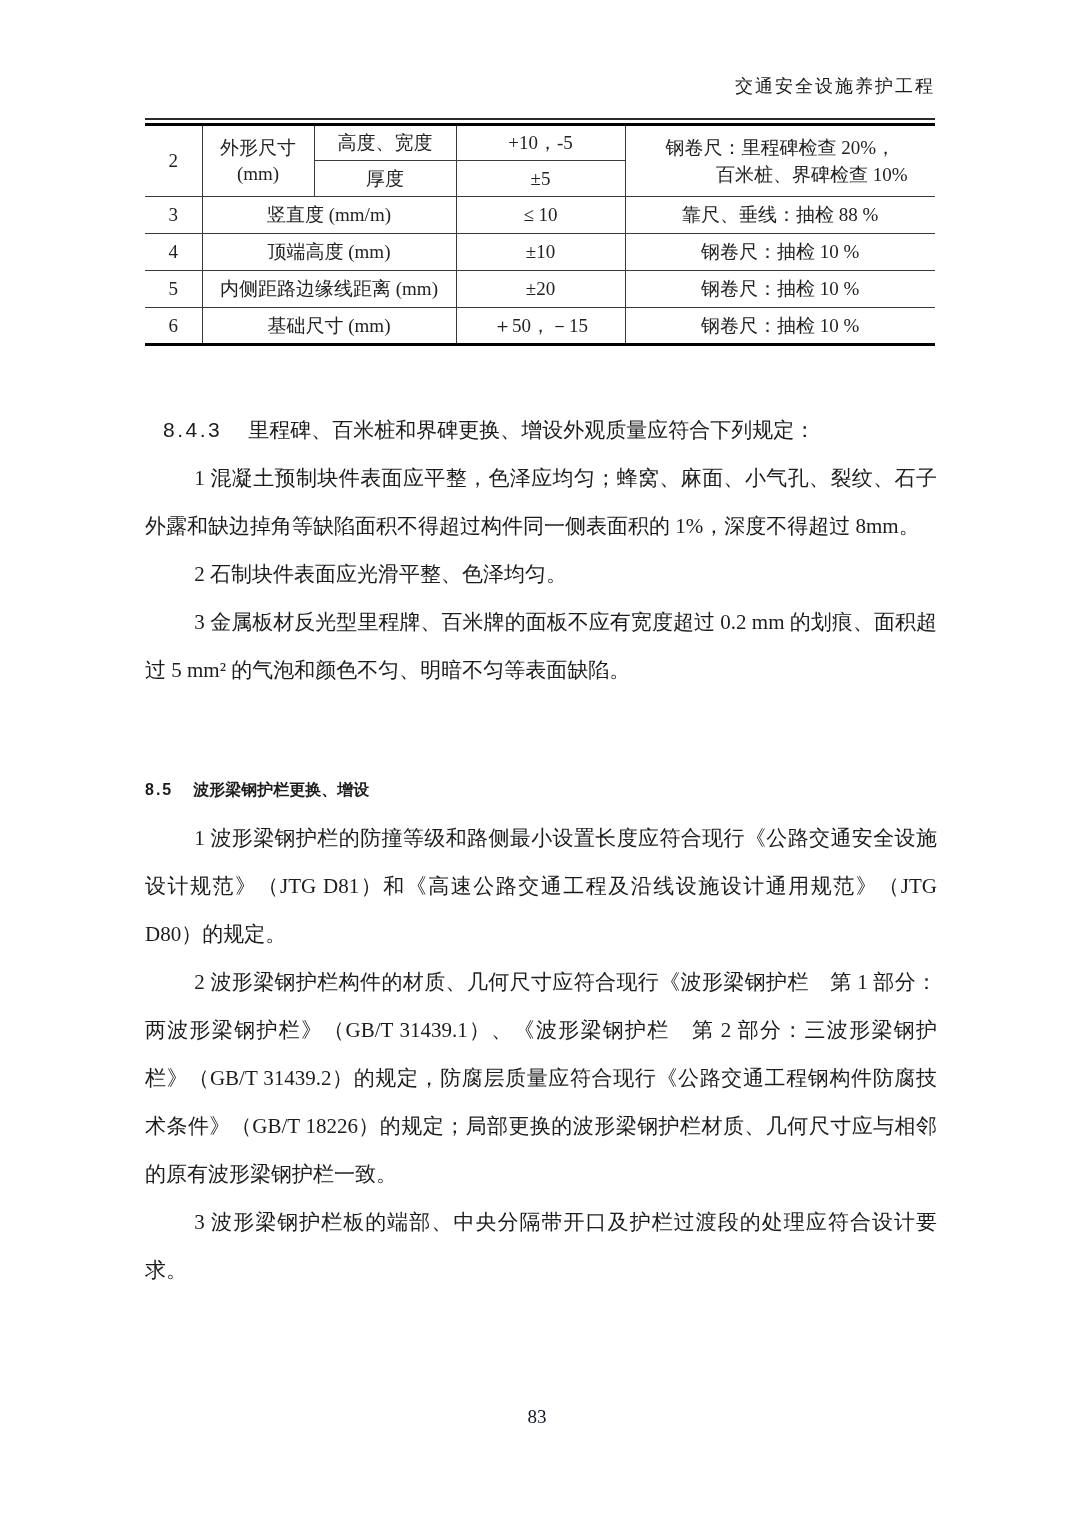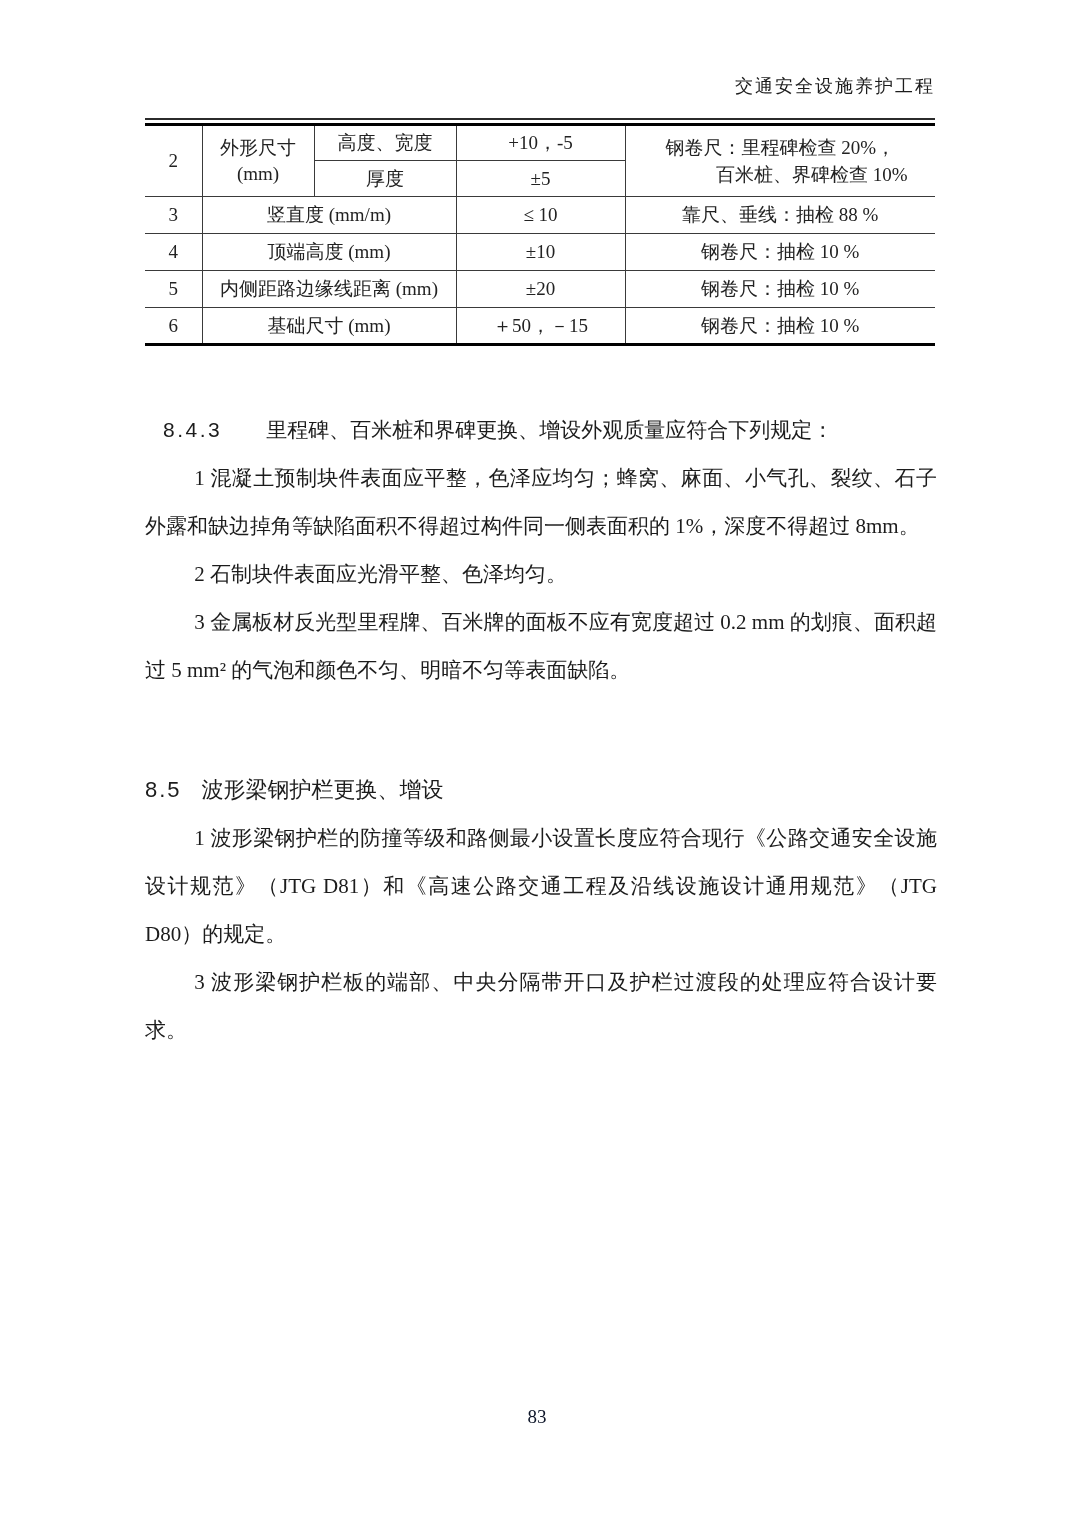--- a/index.html
+++ b/index.html
@@ -66,28 +66,28 @@
     text-align: justify;
   }
   .clause-heading {
     text-align: left;
     padding-left: 18px;
     white-space: nowrap;
   }
   .clause-no {
     font-family: "Liberation Sans", sans-serif;
     letter-spacing: 2.5px;
-    margin-right: 44px;
+    margin-right: 26px;
   }
   .section-heading {
     margin-top: 72px;
     text-align: left;
     font-family: "Liberation Sans", sans-serif;
-    font-weight: normal;
-    font-size: 22px;
+    font-weight: bold;
+    font-size: 16px;
     white-space: nowrap;
   }
   .section-heading .section-no { margin-right: 20px; letter-spacing: 2px; }
   p.body-para {
     margin: 0;
     text-indent: 2.35em;
   }
 
   
   .page-footer {
@@ -167,19 +167,20 @@
   </div>
   <p class="body-para">1 混凝土预制块件表面应平整，色泽应均匀；蜂窝、麻面、小气孔、裂纹、石子外露和缺边掉角等缺陷面积不得超过构件同一侧表面积的 1%，深度不得超过 8mm。</p>
   <p class="body-para">2 石制块件表面应光滑平整、色泽均匀。</p>
   <p class="body-para">3 金属板材反光型里程牌、百米牌的面板不应有宽度超过 0.2 mm 的划痕、面积超过 5 mm² 的气泡和颜色不匀、明暗不匀等表面缺陷。</p>
 
   <div class="section-heading">
     <span class="section-no">8.5</span><span>波形梁钢护栏更换、增设</span>
   </div>
 
   <p class="body-para">1 波形梁钢护栏的防撞等级和路侧最小设置长度应符合现行《公路交通安全设施设计规范》（JTG D81）和《高速公路交通工程及沿线设施设计通用规范》（JTG D80）的规定。</p>
+  <p class="body-para">2 波形梁钢护栏构件的材质、几何尺寸应符合现行《波形梁钢护栏　第 1 部分：两波形梁钢护栏》（GB/T 31439.1）、《波形梁钢护栏　第 2 部分：三波形梁钢护栏》（GB/T 31439.2）的规定，防腐层质量应符合现行《公路交通工程钢构件防腐技术条件》（GB/T 18226）的规定；局部更换的波形梁钢护栏材质、几何尺寸应与相邻的原有波形梁钢护栏一致。</p>
   <p class="body-para">3 波形梁钢护栏板的端部、中央分隔带开口及护栏过渡段的处理应符合设计要求。</p>
 
 </div>
 
 <div class="page-footer">
   <span>83</span>
 </div>
 
 </body></html>

